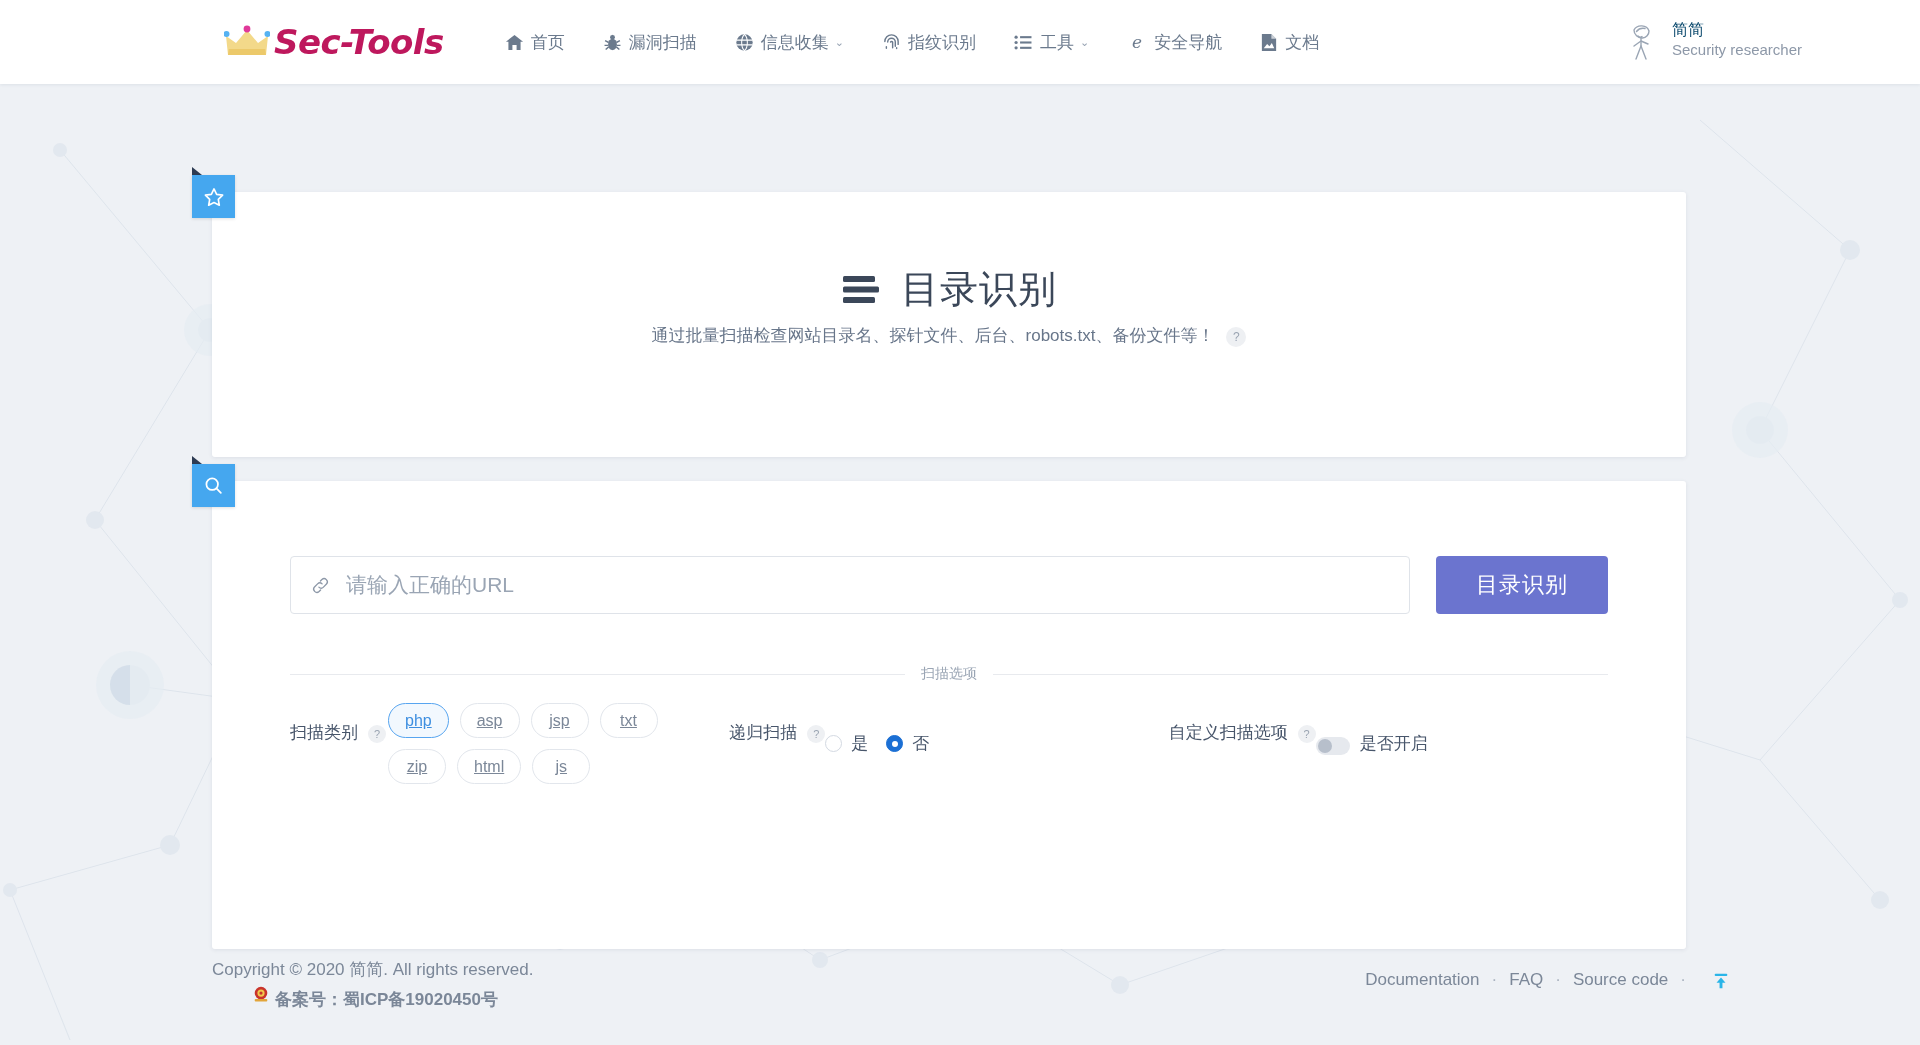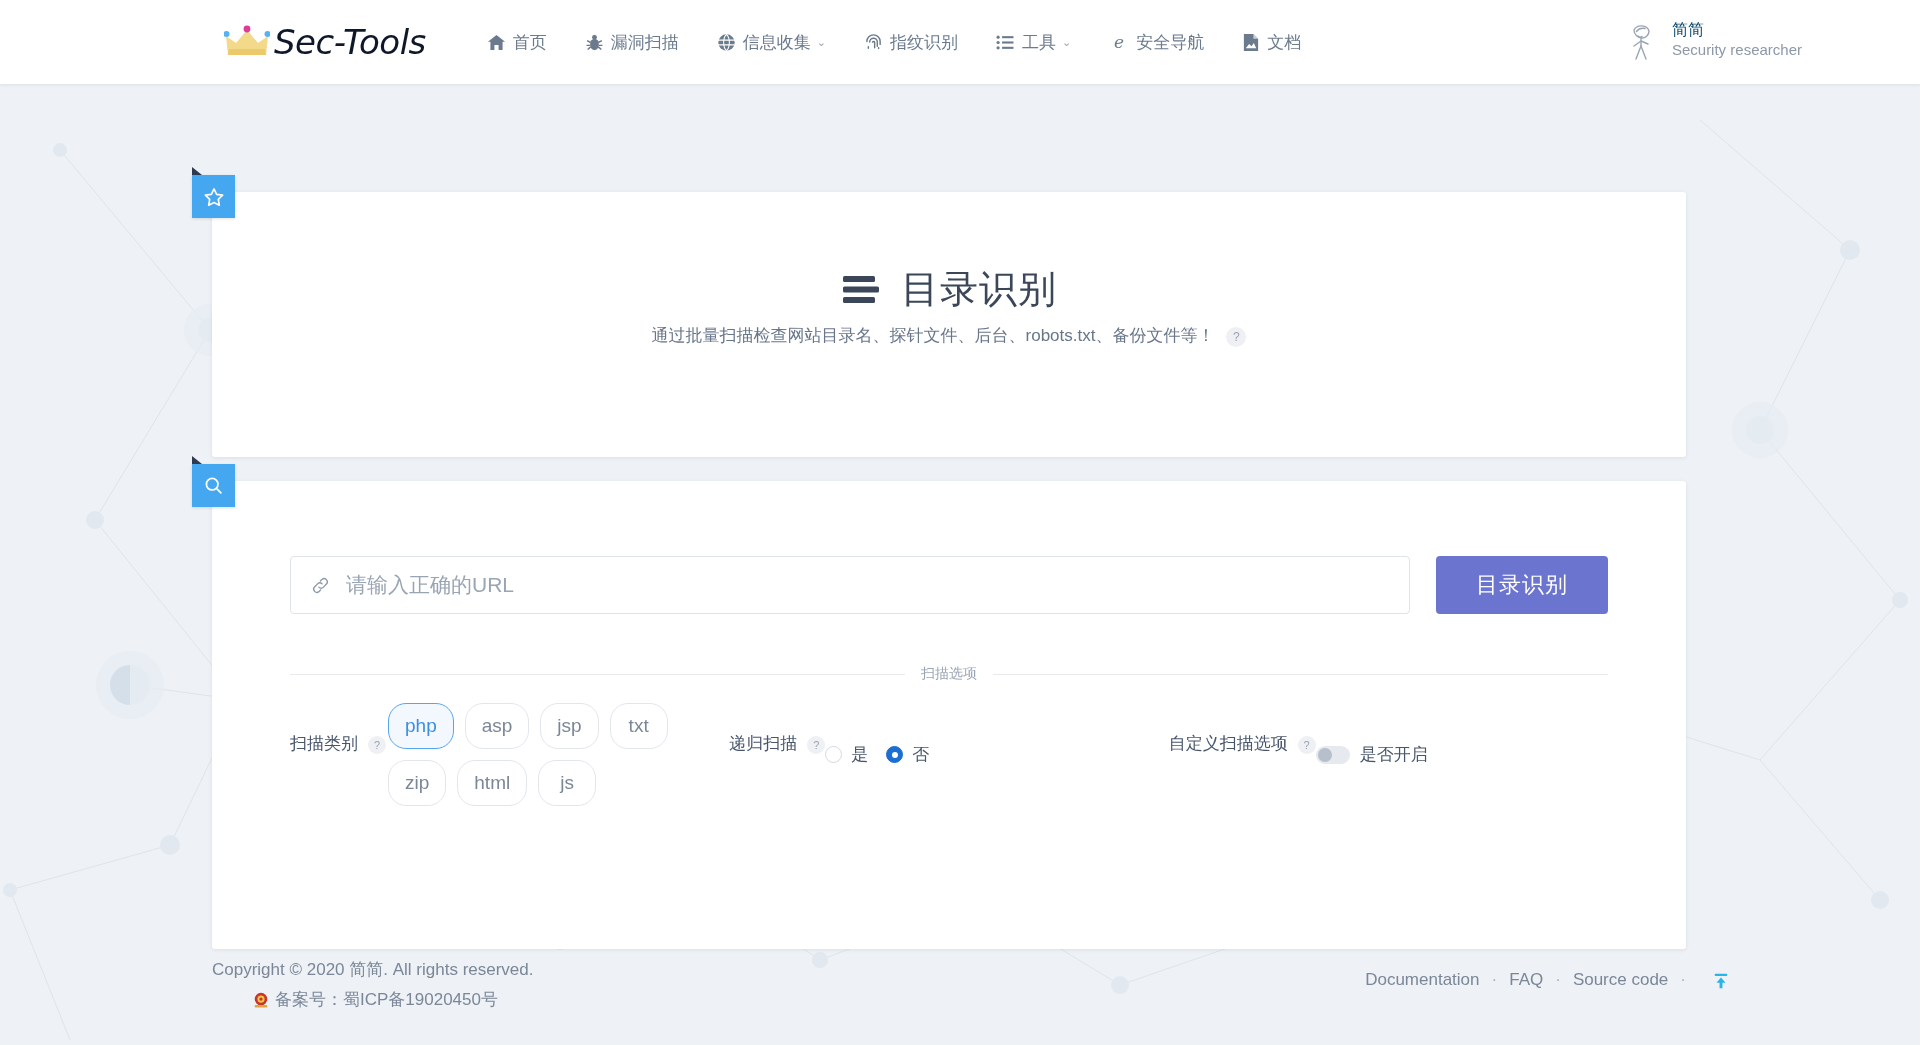--- a/index.html
+++ b/index.html
@@ -28,22 +28,22 @@
     box-shadow: 0 1px 3px rgba(30,50,80,.08);
   }
   .brand {
     display: flex; align-items: center;
     margin-left: 224px;
     text-decoration: none;
   }
   .brand-crown { width: 46px; height: 34px; margin-right: 4px; display:block; }
   .brand-text {
     font-family: "DejaVu Sans", sans-serif;
-    font-weight: normal; font-style: italic;
-    font-size: 34px; color: #0f172a;
+    font-weight: bold; font-style: italic;
+    font-size: 34px; color: #be185d;
     letter-spacing: -0.5px;
   }
   .nav-links { display: flex; margin-left: 42px; }
   .nav-item {
     display: flex; align-items: center;
     color: #6b7a8d; font-size: 17px;
     text-decoration: none;
     padding: 0 19px; height: 84px;
     white-space: nowrap; cursor: pointer;
   }
@@ -154,25 +154,25 @@
     font-size: 17px; color: #48566b; margin-bottom: 22px;
   }
   .opt-head .qmark { width: 18px; height: 18px; font-size: 11px; margin-left: 10px; }
 
   .chips {
     display: flex; flex-wrap: wrap; gap: 11px;
     width: 340px; justify-content: flex-start;
     padding-left: 2px;
   }
   .chip {
-    min-width: 58px; height: 46px; padding: 0 16px;
+    min-width: 58px; height: 35px; padding: 0 16px;
     border: 1px solid #e2e6ec; border-radius: 18px;
     display: flex; align-items: center; justify-content: center;
-    font-size: 19px; color: #7b8798; background: #fff;
-    cursor: pointer; user-select: none;
+    font-size: 16px; color: #7b8798; background: #fff;
+    cursor: pointer; user-select: none; text-decoration: underline;
   }
   .chip.selected {
     border-color: #57a5f0; color: #3d8ee0; background: #f2f8fe;
   }
 
   .radio-group { display: flex; align-items: center; gap: 18px; }
   .radio-opt { display: flex; align-items: center; cursor: pointer; }
   .radio-dot {
     width: 17px; height: 17px; border-radius: 50%;
     border: 1px solid #d3d9e2; background: #fff;
@@ -181,42 +181,42 @@
   .radio-opt.on .radio-dot {
     background: #1b6fd4; border-color: #1b6fd4;
   }
   .radio-opt.on .radio-dot::after {
     content: ""; position: absolute; left: 50%; top: 50%;
     width: 6px; height: 6px; border-radius: 50%;
     background: #fff; transform: translate(-50%,-50%);
   }
   .radio-label { font-size: 17px; color: #48566b; }
 
-  .toggle-row { display: flex; align-items: center; cursor: pointer; }
+  .toggle-row { display: flex; align-items: flex-end; cursor: pointer; }
   .toggle {
     width: 34px; height: 18px; border-radius: 10px;
     background: #e6e9ee; position: relative; margin-right: 10px;
   }
   .toggle::after {
     content: ""; position: absolute; left: 2px; top: 2px;
     width: 14px; height: 14px; border-radius: 50%;
     background: #b7bfcb;
   }
   .toggle-label { font-size: 17px; color: #48566b; }
 
   
   .footer {
     position: absolute; left: 0; right: 0; bottom: 0;
     z-index: 3; height: 100px;
   }
   .copyright {
     position: absolute; left: 212px; top: 10px;
     font-size: 17px; color: #7b8798; line-height: 30px;
   }
-  .icp { display: flex; align-items: center; padding-left: 40px; }
+  .icp { display: flex; align-items: flex-start; padding-left: 40px; font-weight: bold; }
   .icp-badge { width: 18px; height: 18px; margin-right: 5px; }
   .foot-links {
     position: absolute; right: 190px; top: 25px;
     display: flex; align-items: flex-end;
     font-size: 17px; color: #7b8798;
   }
   .foot-links a { color: #7b8798; text-decoration: none; cursor: pointer; }
   .foot-sep { margin: 0 12px; color: #aab3c0; }
   .totop { margin-left: 14px; cursor: pointer; display:flex; }
 </style>

